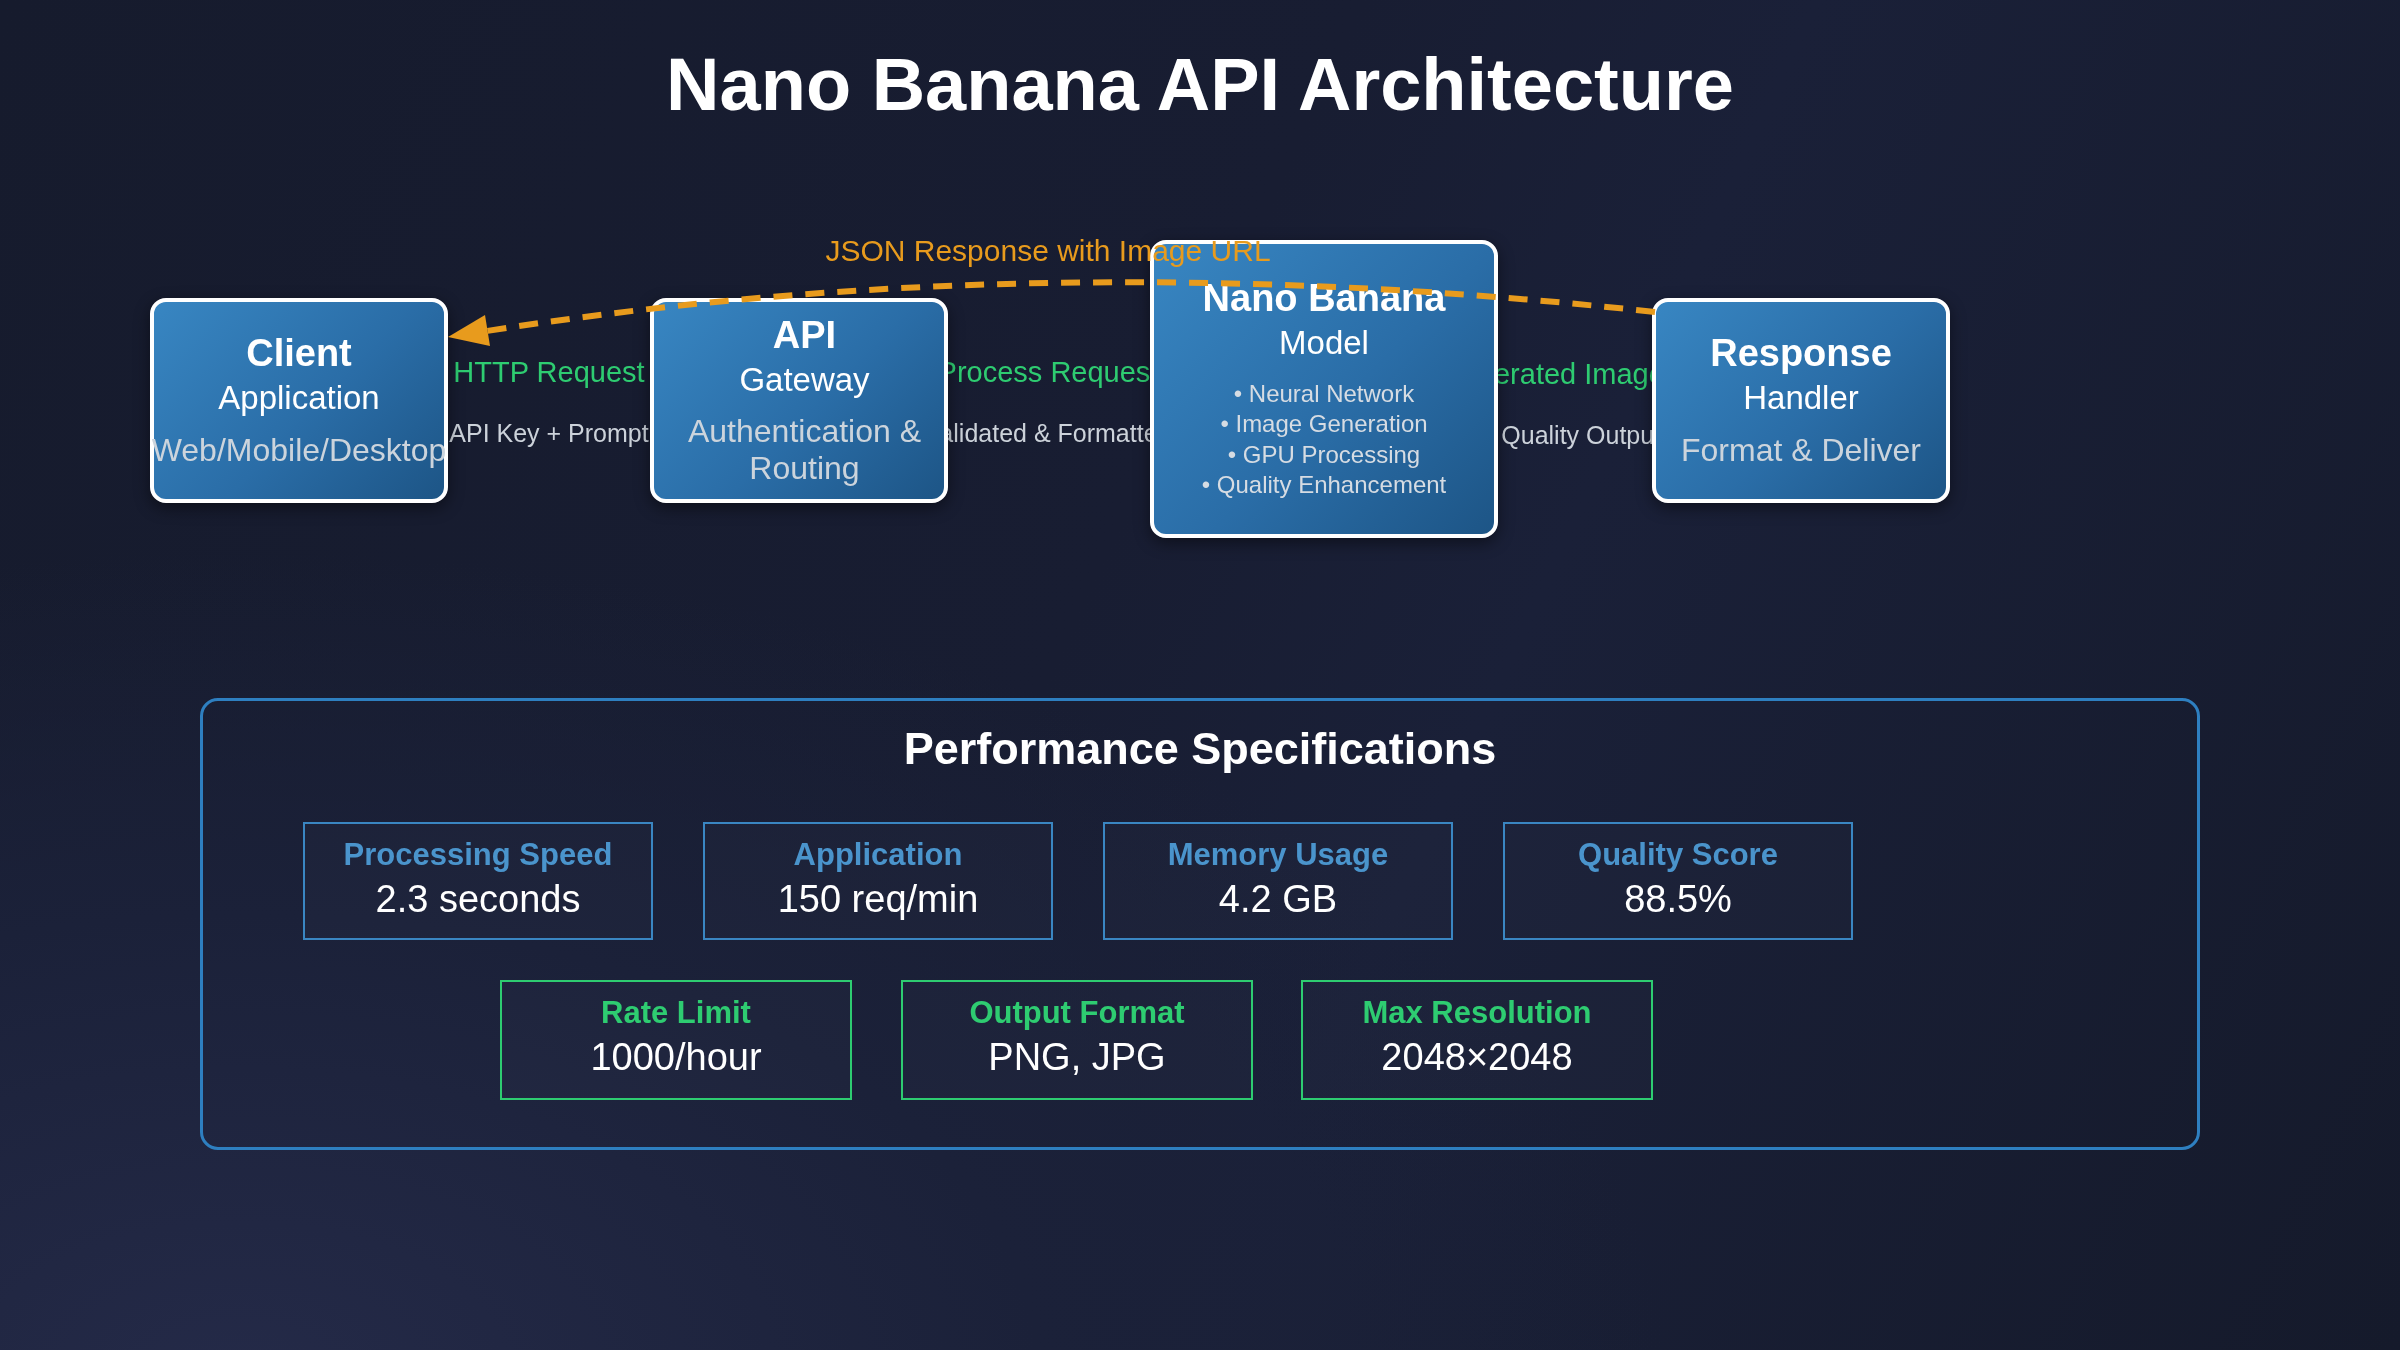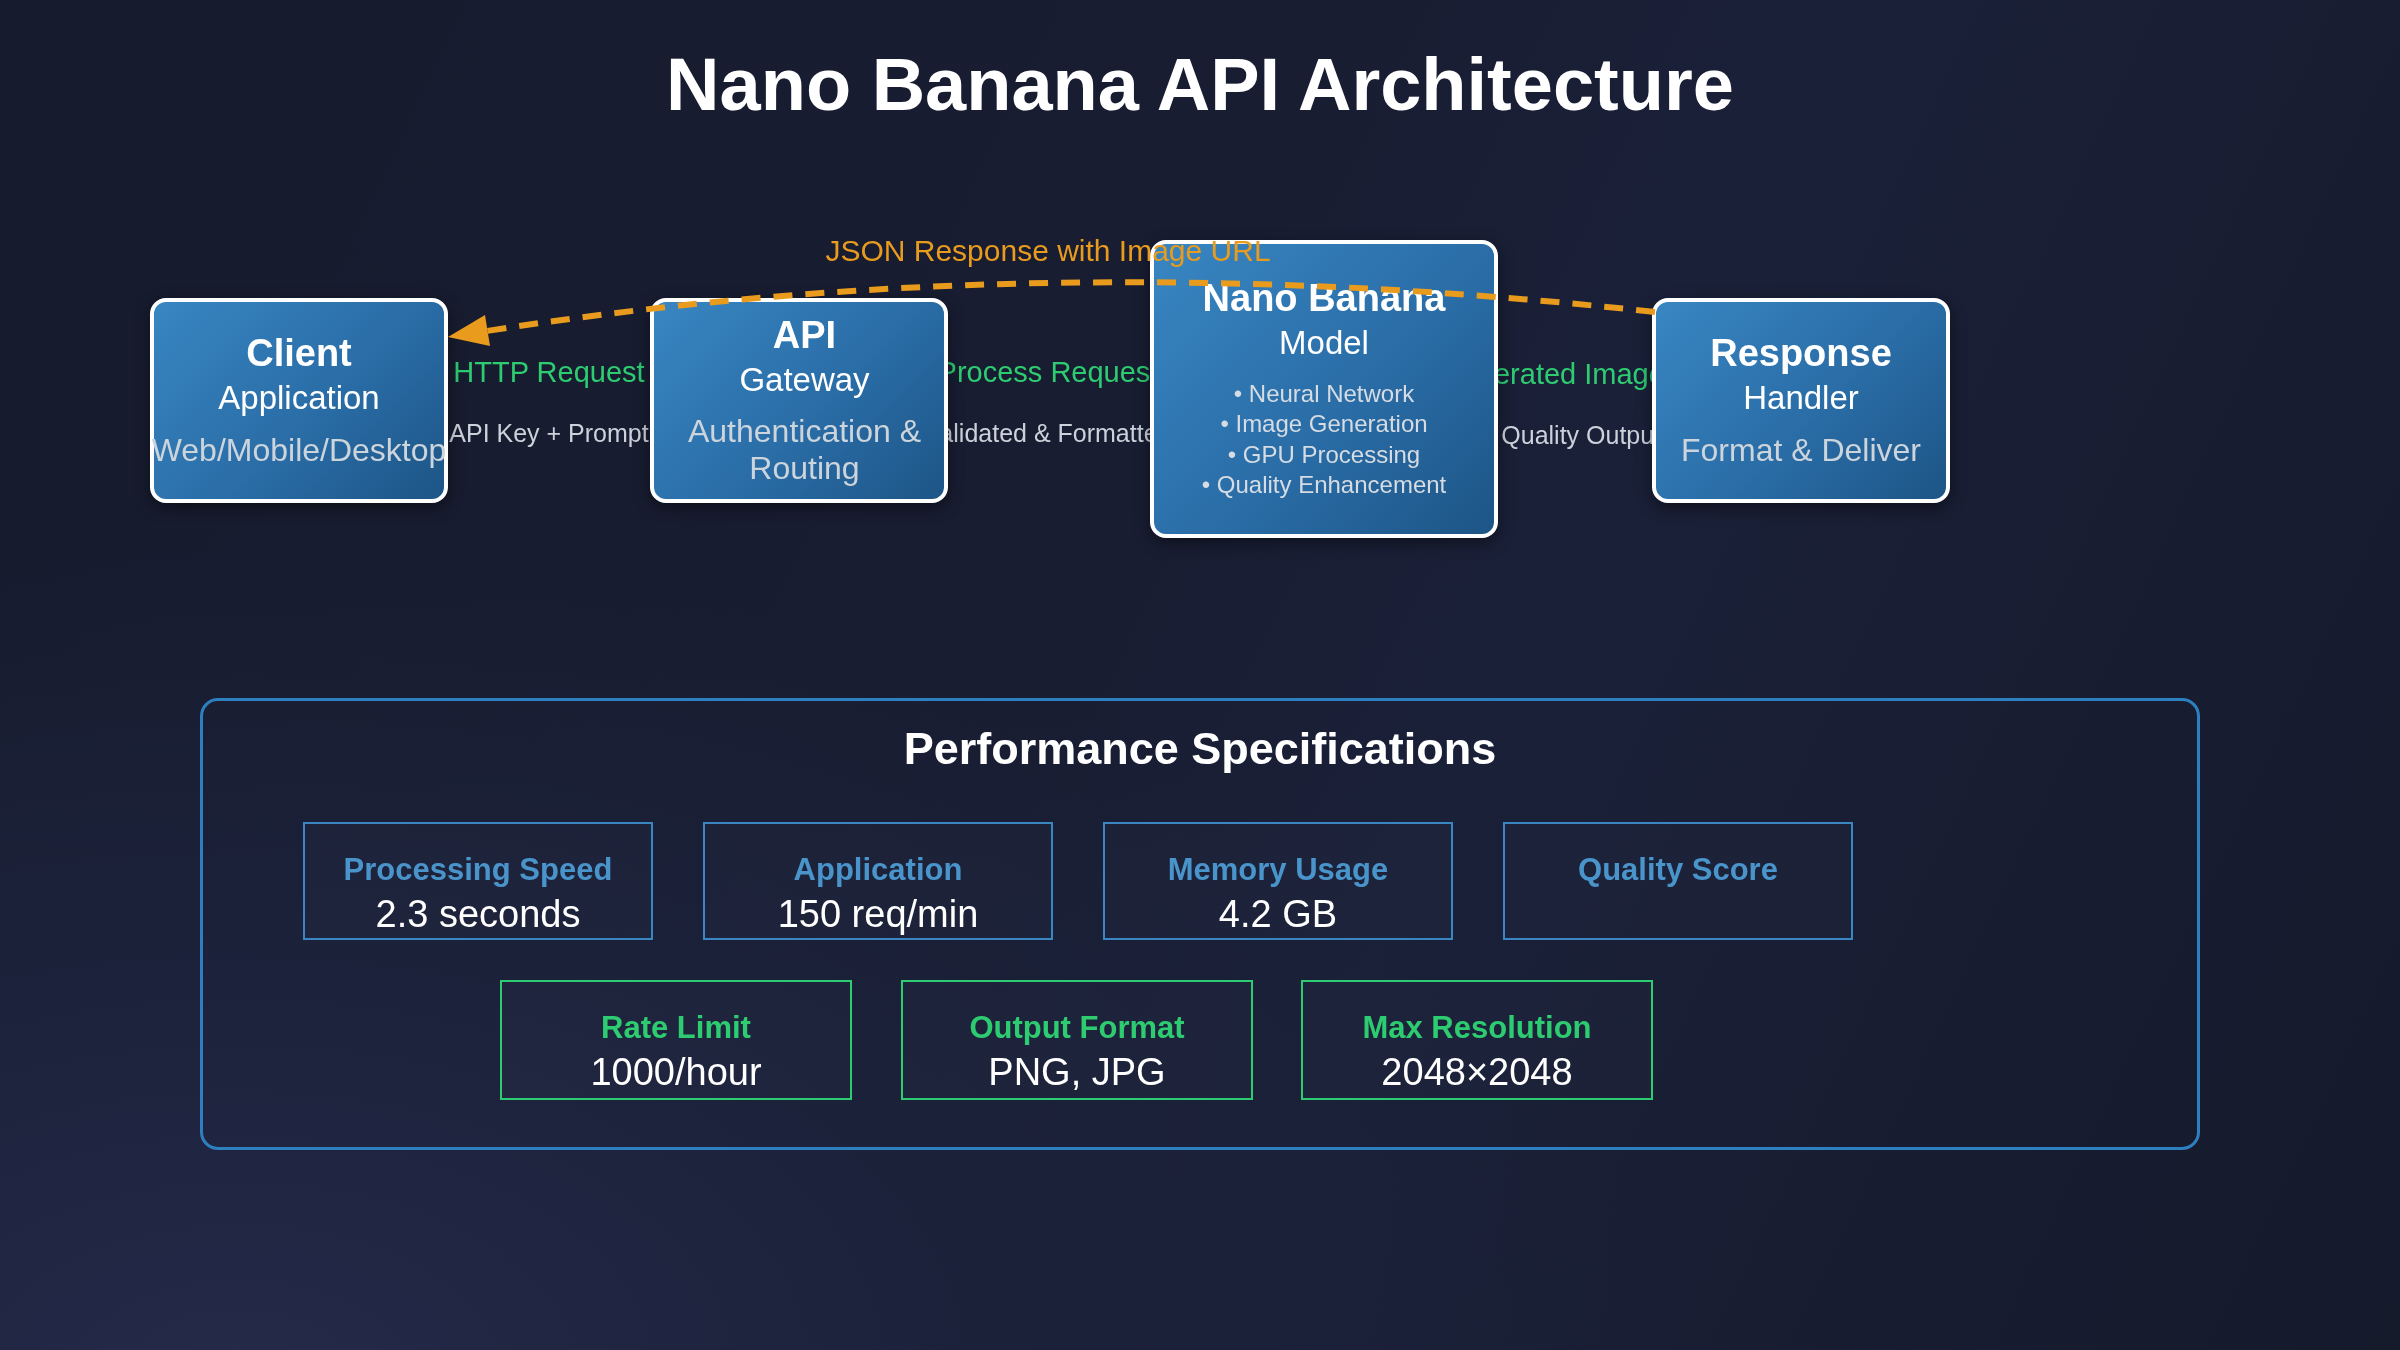--- a/index.html
+++ b/index.html
@@ -66,21 +66,21 @@
     position: absolute; left: 200px; top: 698px; width: 2000px; height: 452px;
     box-sizing: border-box; border: 3px solid #2e7fc0; border-radius: 18px;
     z-index: 1;
   }
   .specs-title {
     margin-top: 22px; text-align: center;
     color: #ffffff; font-size: 45px; font-weight: bold;
   }
   .stat {
     position: absolute; box-sizing: border-box; text-align: center;
-    border: 2px solid; padding-top: 28px; background: rgba(255,255,255,0.015);
+    border: 2px solid; padding-top: 13px; background: rgba(255,255,255,0.015);
   }
   .stat-label { font-size: 31px; font-weight: bold; line-height: 1.15; }
   .stat-value { font-size: 38px; color: #ffffff; margin-top: 5px; }
   .stat.blue  { border-color: #3a86c2; }
   .stat.blue .stat-label  { color: #4a94cc; }
   .stat.green { border-color: #2ecc71; }
   .stat.green .stat-label { color: #2ecc71; }
   
   .stat-p1 { left: 100px;  top: 121px; width: 350px; height: 118px; }
   .stat-p2 { left: 500px;  top: 121px; width: 350px; height: 118px; }
@@ -157,20 +157,21 @@
     <div class="stat blue stat-p2">
       <div class="stat-label">Application</div>
       <div class="stat-value">150 req/min</div>
     </div>
     <div class="stat blue stat-p3">
       <div class="stat-label">Memory Usage</div>
       <div class="stat-value">4.2 GB</div>
     </div>
     <div class="stat blue stat-p4">
       <div class="stat-label">Quality Score</div>
+      <div class="stat-value">88.5%</div>
     </div>
 
     <div class="stat green stat-s1">
       <div class="stat-label">Rate Limit</div>
       <div class="stat-value">1000/hour</div>
     </div>
     <div class="stat green stat-s2">
       <div class="stat-label">Output Format</div>
       <div class="stat-value">PNG, JPG</div>
     </div>

